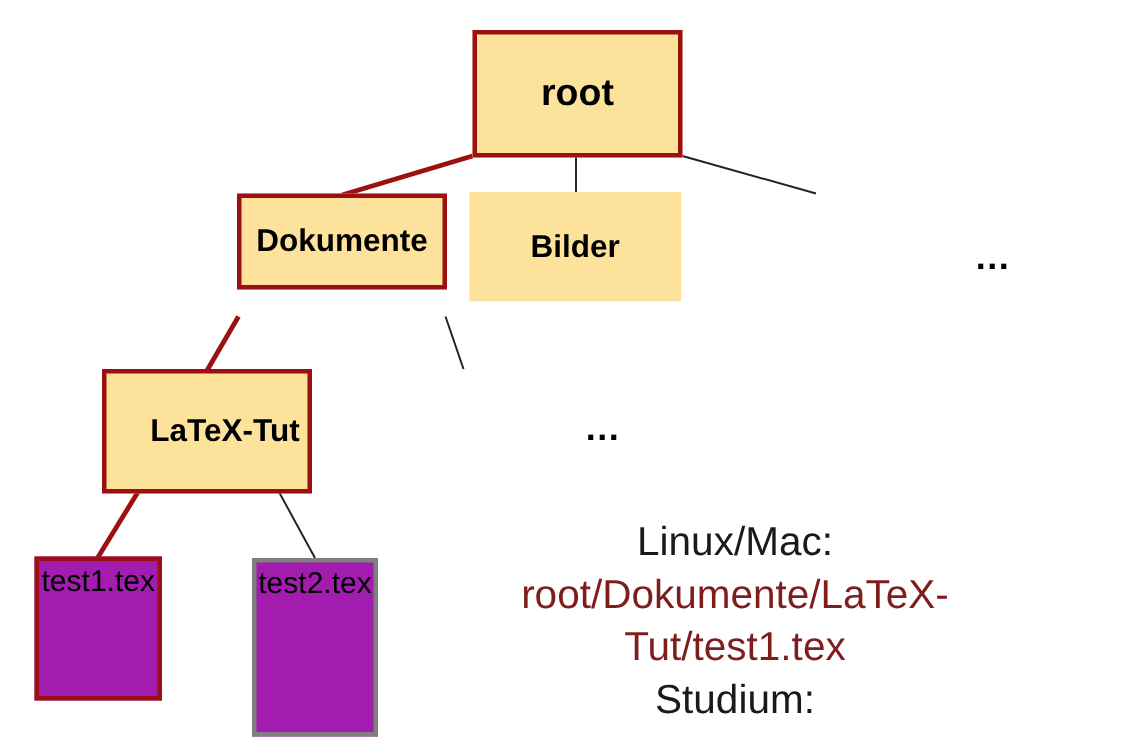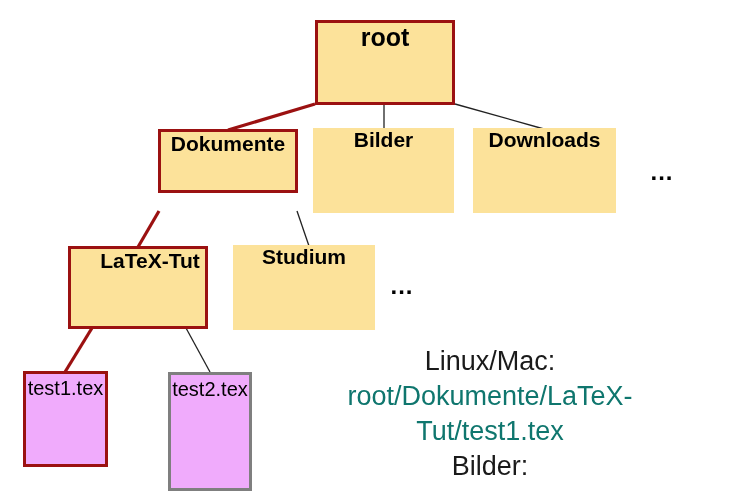--- a/index.html
+++ b/index.html
@@ -19,42 +19,42 @@
     position: absolute;
     left: 0; top: 0;
     width: 749px; height: 504px;
     pointer-events: none;
   }
   .node {
     position: absolute;
     box-sizing: border-box;
     background: #fce29a;
     display: flex;
-    align-items: flex-start;
+    align-items: center;
     justify-content: center;
     font-weight: bold;
     font-size: 21px;
     color: #000000;
     text-align: center;
   }
   .node.hl { border: 3px solid #9b1111; }
   .node.plain { border: none; }
   .node.file {
-    background: #f0abfc;
+    background: #a21caf;
     font-weight: normal;
     font-size: 20px;
     align-items: flex-start;
     padding-top: 3px;
   }
   .node.file.hl { border: 3px solid #9b1111; }
   .node.file.muted { border: 3px solid #7f7f7f; }
 
   #node-root      { left: 315px; top: 20px;  width: 140px; height: 85px; font-size: 25px; }
   #node-dokumente { left: 158px; top: 129px; width: 140px; height: 64px; }
-  #node-bilder    { left: 313px; top: 128px; width: 141px; height: 85px; }
+  #node-bilder    { left: 313px; top: 128px; width: 141px; height: 73px; }
   #node-downloads { left: 473px; top: 128px; width: 143px; height: 85px; }
   #node-latextut  { left: 68px;  top: 246px; width: 140px; height: 83px; padding-left: 24px; }
   #node-studium   { left: 233px; top: 245px; width: 142px; height: 85px; }
   #node-test1     { left: 23px;  top: 371px; width: 85px;  height: 96px; }
   #node-test2     { left: 168px; top: 372px; width: 84px;  height: 119px; }
 
   .ellipsis {
     position: absolute;
     width: 44px;
     text-align: center;
@@ -70,21 +70,21 @@
   .annotation {
     position: absolute;
     left: 280px;
     top: 344px;
     width: 420px;
     text-align: center;
     font-size: 27px;
     line-height: 35px;
     color: #1a1a1a;
   }
-  .annotation .path { color: #0f766e; }
+  .annotation .path { color: #7f1d1d; }
 </style>
 </head>
 <body>
 
 <div class="stage">
 
   <svg class="edges" width="749" height="504" viewBox="0 0 749 504">
     <line x1="315" y1="104" x2="228" y2="130" stroke="#9b1111" stroke-width="3.2"></line>
     <line x1="384" y1="104" x2="384" y2="129" stroke="#222222" stroke-width="1.3"></line>
     <line x1="455" y1="104" x2="544" y2="129" stroke="#222222" stroke-width="1.3"></line>
@@ -99,43 +99,37 @@
   </div>
 
   <div id="node-dokumente" class="node hl">
     <span>Dokumente</span>
   </div>
 
   <div id="node-bilder" class="node plain">
     <span>Bilder</span>
   </div>
 
-  <div id="node-downloads" class="node plain">
-    <span>Downloads</span>
-  </div>
 
   <div class="ellipsis" id="ellipsis-row2">...</div>
 
   <div id="node-latextut" class="node hl">
     <span>LaTeX-Tut</span>
   </div>
 
-  <div id="node-studium" class="node plain">
-    <span>Studium</span>
-  </div>
 
   <div class="ellipsis" id="ellipsis-row3">...</div>
 
   <div id="node-test1" class="node file hl">
     <span>test1.tex</span>
   </div>
 
   <div id="node-test2" class="node file muted">
     <span>test2.tex</span>
   </div>
 
   <div class="annotation">
     <div>Linux/Mac:</div>
     <div class="path">root/Dokumente/LaTeX-Tut/test1.tex</div>
-    <div>Bilder:</div>
+    <div>Studium:</div>
   </div>
 
 </div>
 
 </body></html>

